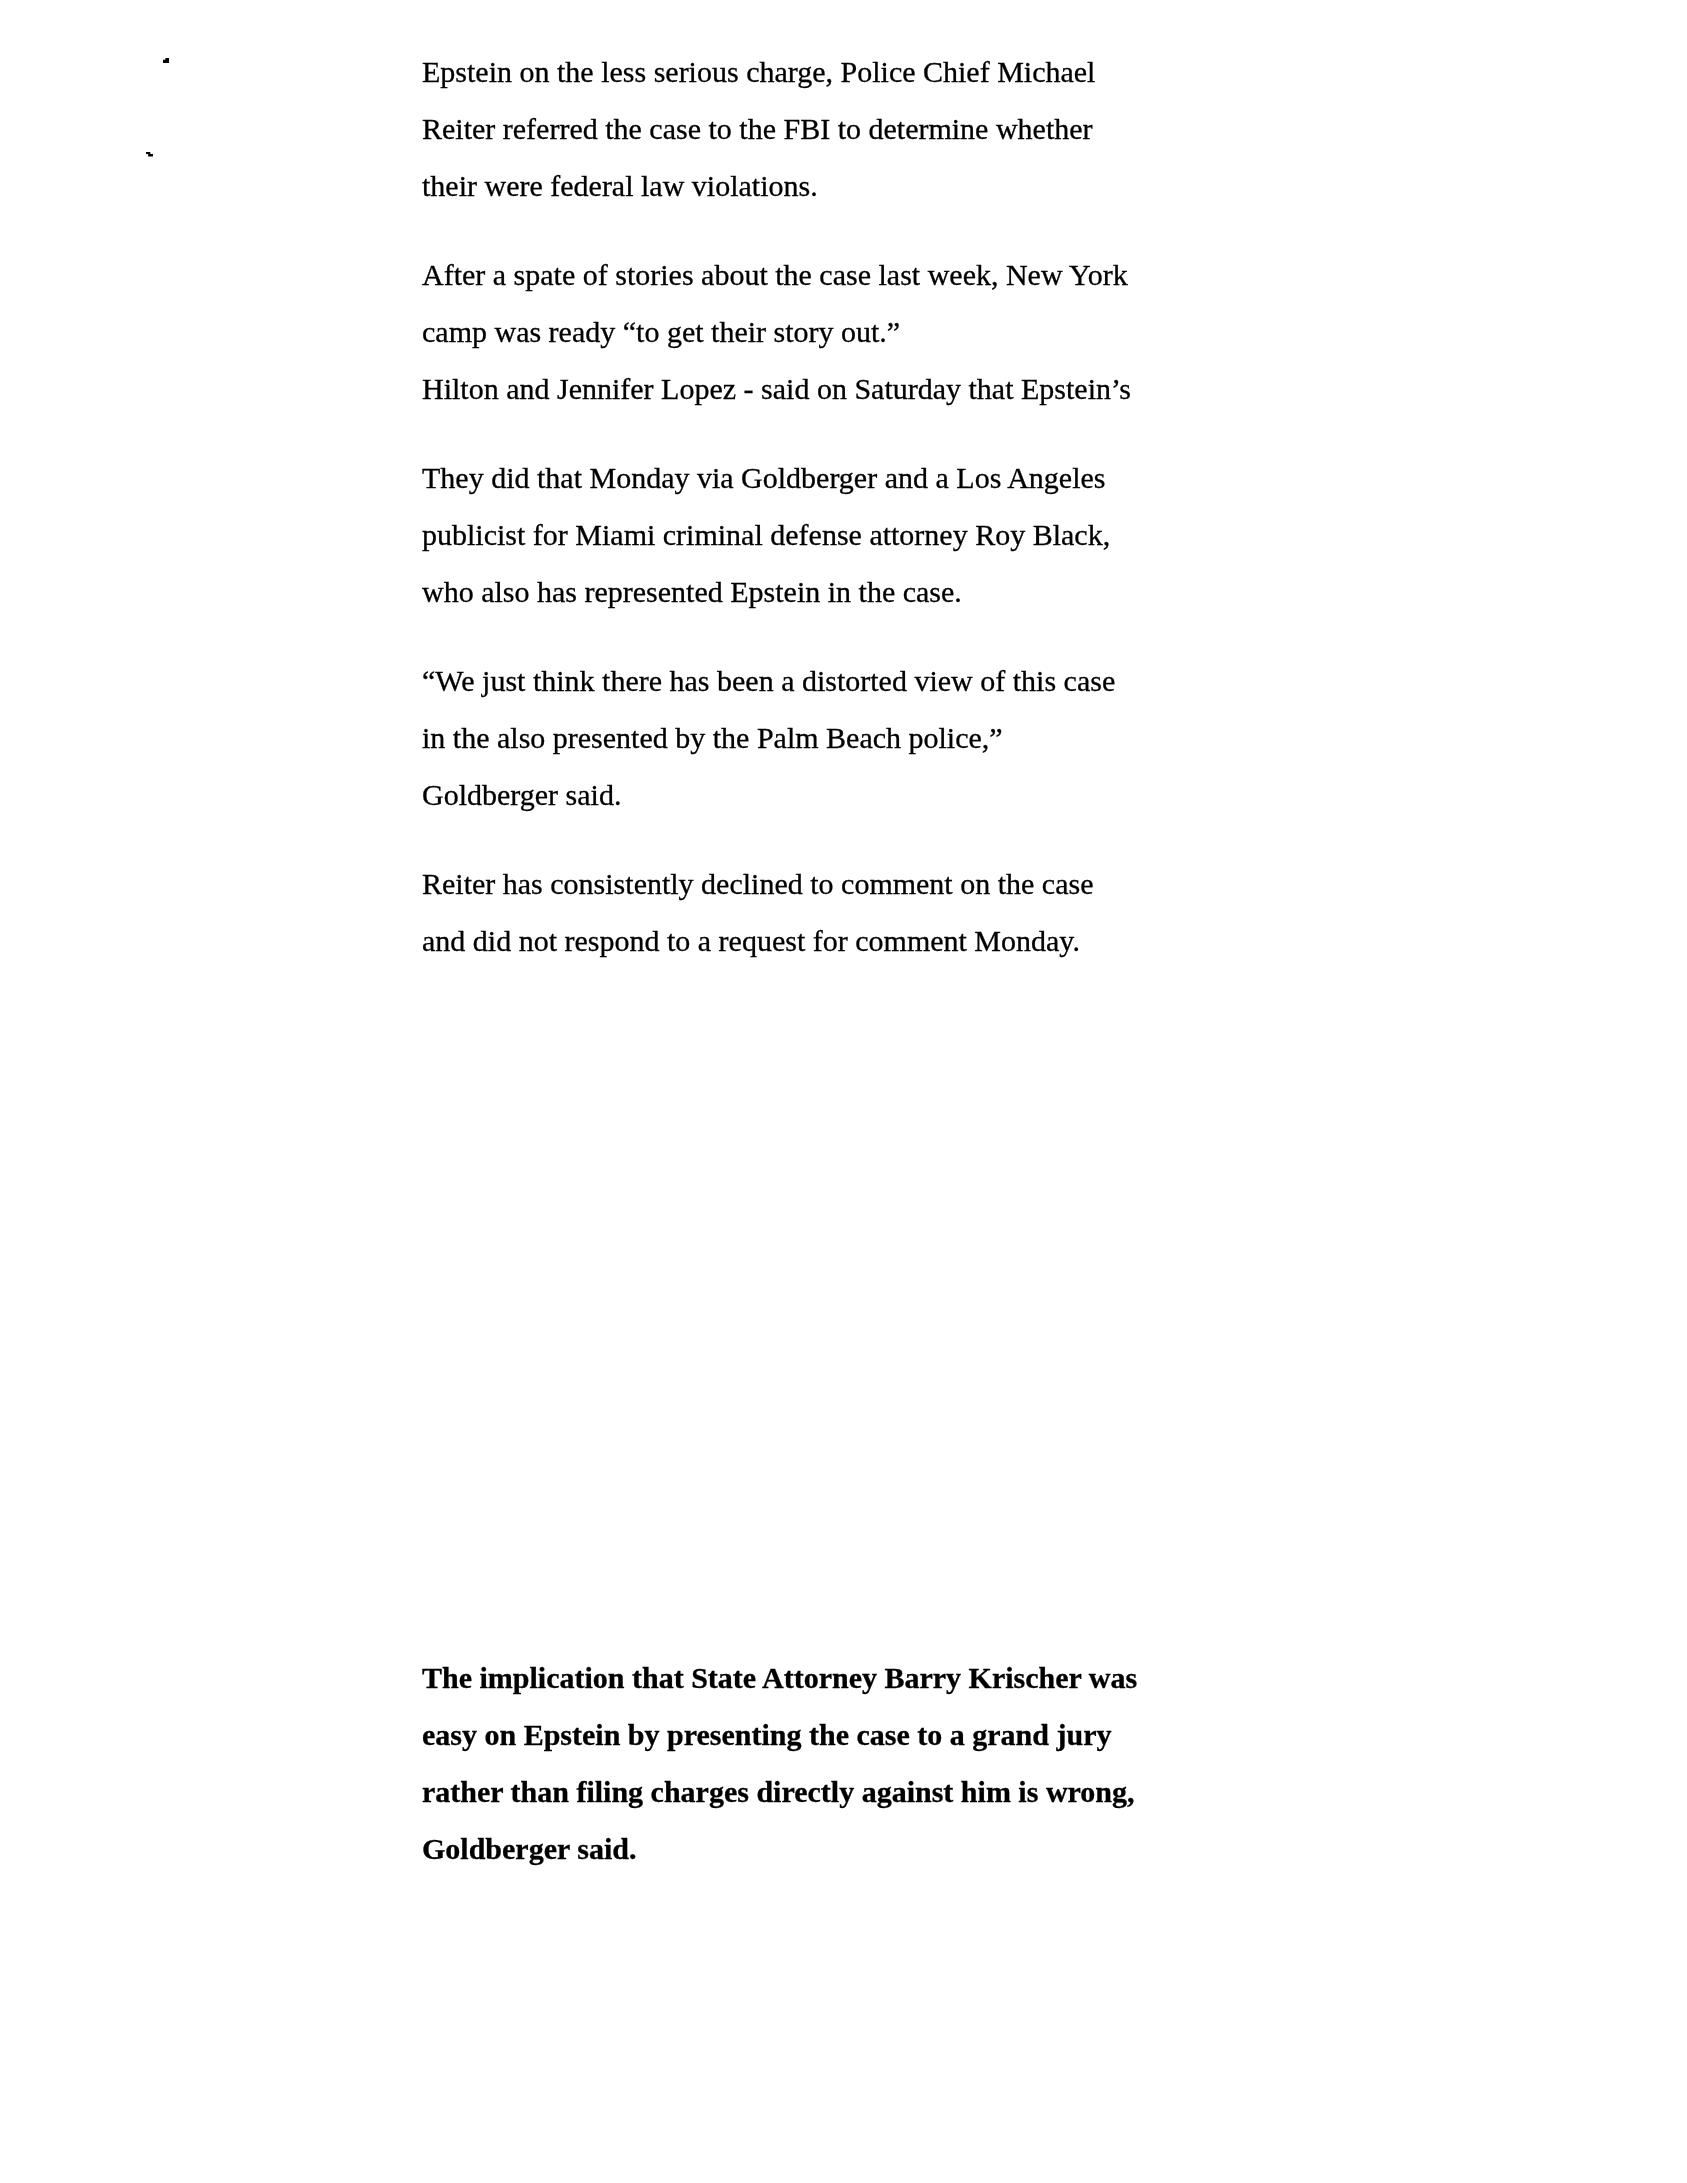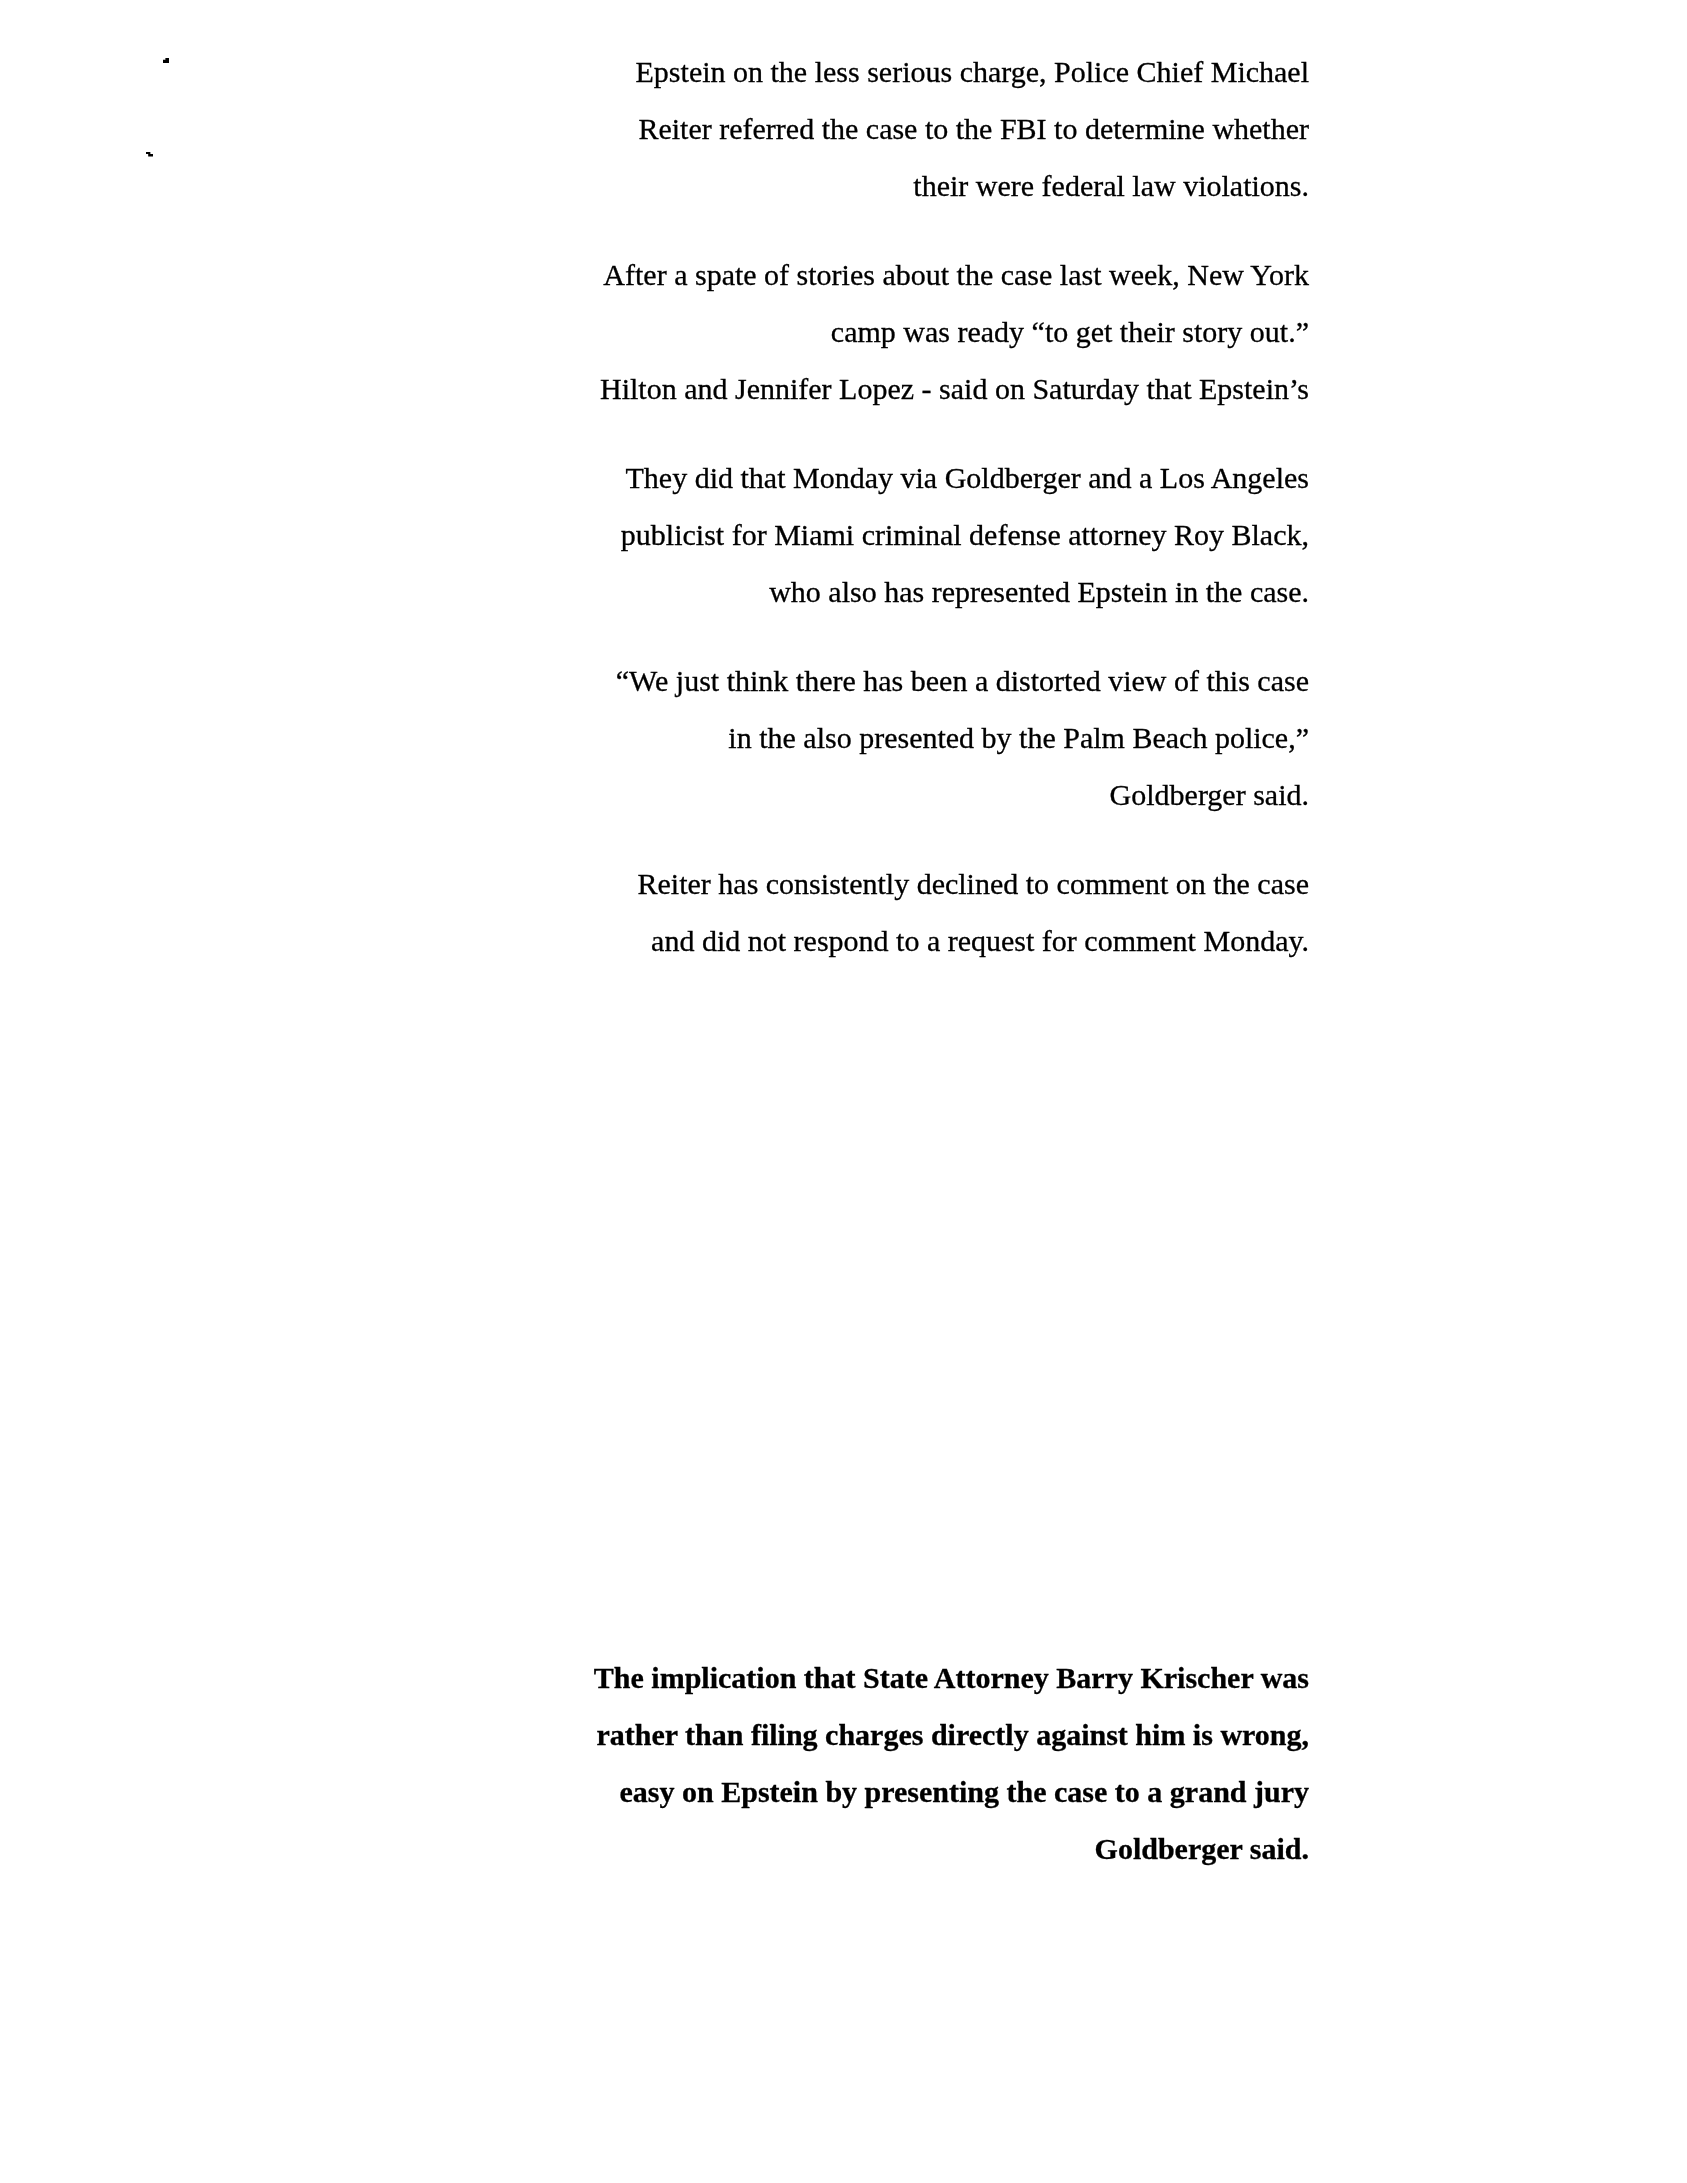--- a/index.html
+++ b/index.html
@@ -20,21 +20,20 @@
     top: 43px;
     width: 887px;
     color: #000000;
     font-family: "Liberation Serif", "DejaVu Serif", serif;
     font-size: 30px;
     line-height: 57px;
     -webkit-text-stroke: 0.3px #000000;
   }
   .para {
     margin: 0 0 32px 0;
-    text-align: right;
   }
   .para.last {
     margin: 680px 0 0 0;
     font-weight: bold;
   }
   .line {
     white-space: nowrap;
   }
   .speck {
     position: absolute;
@@ -89,20 +88,20 @@
       <div class="line">Goldberger said.</div>
     </div>
 
     <div class="para">
       <div class="line">Reiter has consistently declined to comment on the case</div>
       <div class="line">and did not respond to a request for comment Monday.</div>
     </div>
 
     <div class="para last">
       <div class="line">The implication that State Attorney Barry Krischer was</div>
+      <div class="line">easy on Epstein by presenting the case to a grand jury</div>
       <div class="line">rather than filing charges directly against him is wrong,</div>
-      <div class="line">easy on Epstein by presenting the case to a grand jury</div>
       <div class="line">Goldberger said.</div>
     </div>
 
   </div>
 </div>
 
 
 </body></html>

